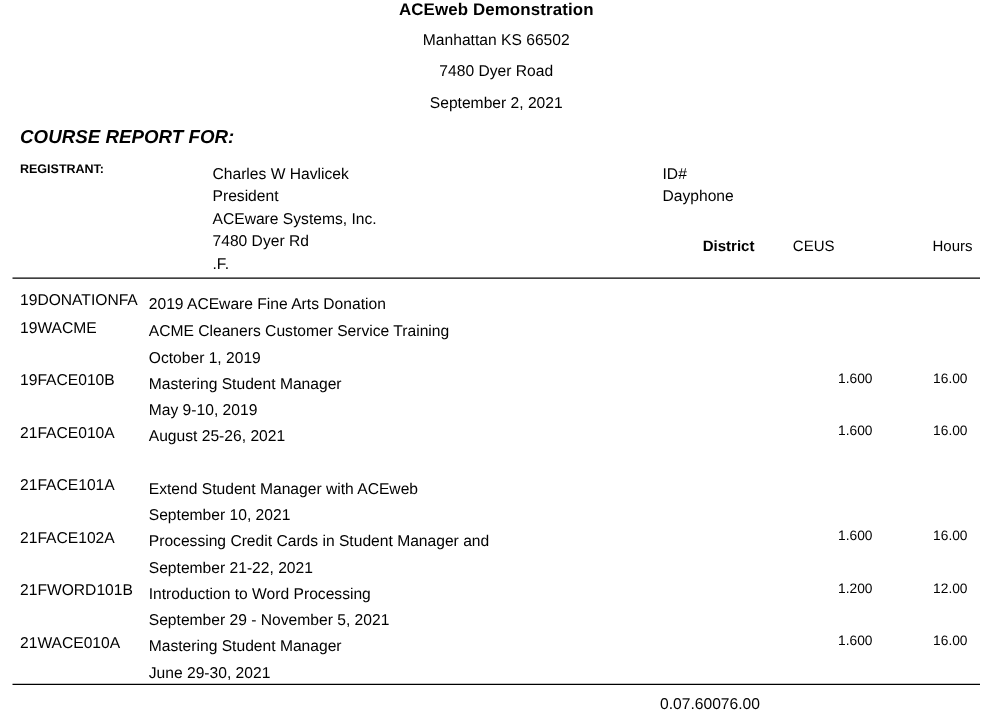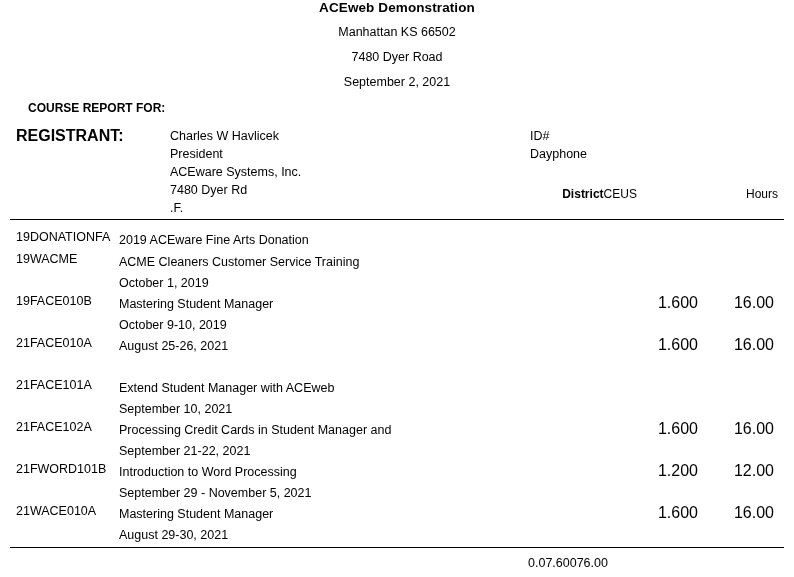--- a/index.html
+++ b/index.html
@@ -32,35 +32,36 @@
     font-size: 13.5px;
     letter-spacing: 0.1px;
     margin-bottom: 10px;
   }
   .header .line {
     font-size: 12.5px;
     margin-bottom: 11px;
   }
   .section-label {
     font-weight: bold;
-    font-size: 12px;
-    margin-left: 28px;
+    font-size: 15px;
+    margin-left: 16px;
     margin-top: 12px;
+    font-style: italic;
   }
   .registrant-block {
     position: relative;
     margin-top: 12px;
     height: 86px;
   }
   .registrant-label {
     position: absolute;
     left: 16px;
     top: 0;
     font-weight: bold;
-    font-size: 16px;
+    font-size: 10px;
   }
   .registrant-address {
     position: absolute;
     left: 170px;
     top: 0;
     line-height: 18px;
     font-size: 12.5px;
   }
   .idblock {
     position: absolute;
@@ -87,21 +88,21 @@
     display: flex;
     font-size: 12px;
   }
   .colheads .ch-district {
     width: 92px;
     text-align: right;
     font-weight: bold;
   }
   .colheads .ch-ceus {
     width: 78px;
-    text-align: left;
+    text-align: right;
   }
   .colheads .ch-hours {
     width: 76px;
     text-align: right;
     margin-left: 48px;
   }
   .rule {
     border: 0;
     border-top: 1px solid #000;
     margin: 0 10px;
@@ -131,21 +132,21 @@
     width: 380px;
     font-size: 12.5px;
     line-height: 21px;
   }
   .course-row .nums {
     position: absolute;
     right: 16px;
     top: 0;
     width: 250px;
     display: flex;
-    font-size: 16px;
+    font-size: 11px;
   }
   .nums .n-district {
     width: 92px;
     text-align: right;
   }
   .nums .n-ceus {
     width: 78px;
     text-align: right;
   }
   .nums .n-hours {
@@ -234,21 +235,21 @@
         <div class="n-district"></div>
         <div class="n-ceus"></div>
         <div class="n-hours"></div>
       </div>
     </div>
 
     <div class="course-row" style="height:42px">
       <div class="code">19FACE010B</div>
       <div class="titles">
         <div>Mastering Student Manager</div>
-        <div>October 9-10, 2019</div>
+        <div>May 9-10, 2019</div>
       </div>
       <div class="nums">
         <div class="n-district"></div>
         <div class="n-ceus">1.600</div>
         <div class="n-hours">16.00</div>
       </div>
     </div>
 
     <div class="course-row" style="height:42px">
       <div class="code">21FACE010A</div>
@@ -299,21 +300,21 @@
         <div class="n-district"></div>
         <div class="n-ceus">1.200</div>
         <div class="n-hours">12.00</div>
       </div>
     </div>
 
     <div class="course-row" style="height:42px">
       <div class="code">21WACE010A</div>
       <div class="titles">
         <div>Mastering Student Manager</div>
-        <div>August 29-30, 2021</div>
+        <div>June 29-30, 2021</div>
       </div>
       <div class="nums">
         <div class="n-district"></div>
         <div class="n-ceus">1.600</div>
         <div class="n-hours">16.00</div>
       </div>
     </div>
 
   </div>
 

